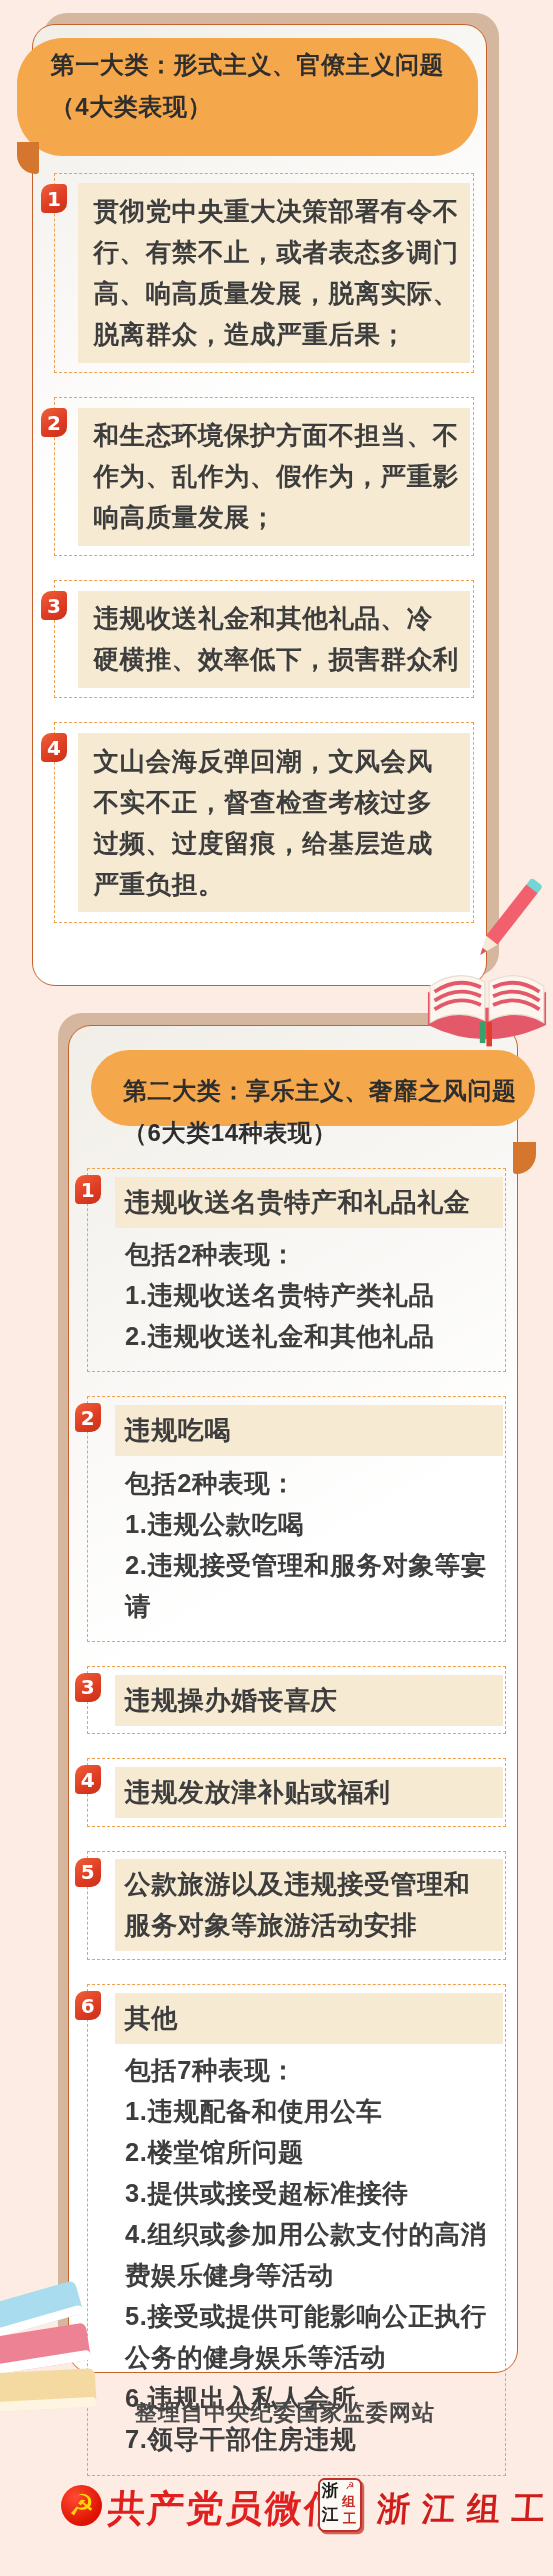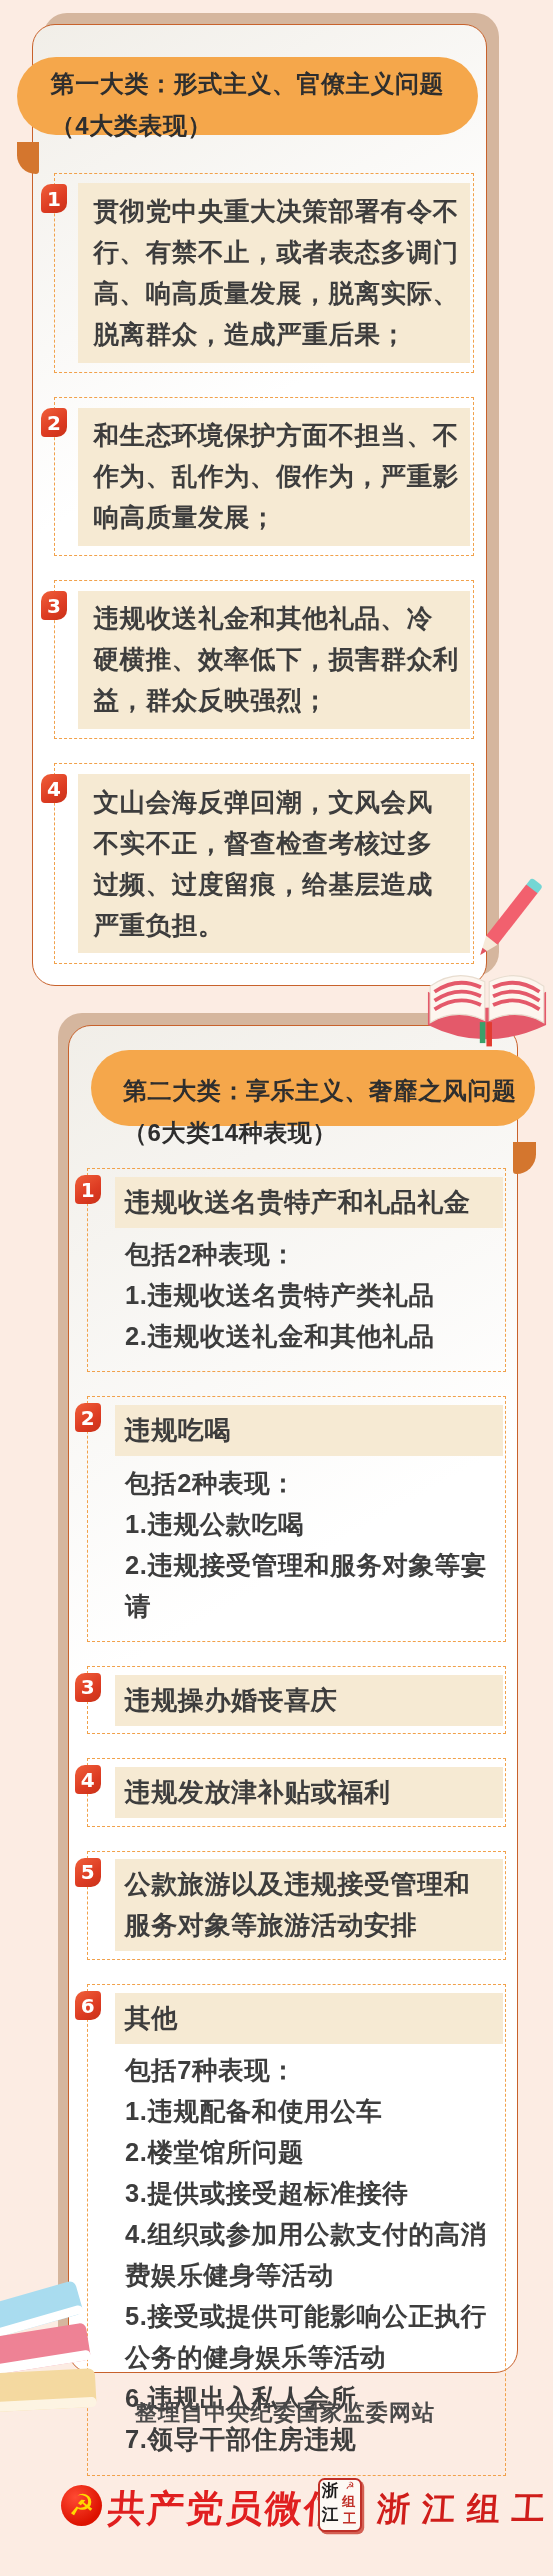--- a/index.html
+++ b/index.html
@@ -87,21 +87,21 @@
   .seal .z5{left:25.5px;top:1.1px;font-size:10px;color:#c03028;}
 </style>
 </head>
 <body>
 
 <div class="abs" style="left:0;top:0;width:554px;height:2576px;">
 
   <div class="tanback" style="left:43px;top:12.7px;width:456px;height:963px;"></div>
   <div class="whitecard" style="left:32px;top:24px;width:453px;height:960px;"></div>
 
-  <div class="bubble" style="left:16.6px;top:57px;width:461px;height:78px;padding:5.5px 0 0 34px;box-sizing:border-box;">
+  <div class="bubble" style="left:16.6px;top:38px;width:461px;height:118px;padding:5.5px 0 0 34px;box-sizing:border-box;">
     <span class="tl">第一大类：形式主义、官僚主义问题</span>
     <span class="tl">（4大类表现）</span>
   </div>
   <div class="fold fold-left" style="left:16.6px;top:142px;width:22px;height:32px;"></div>
 
   <div class="items" id="s1-items" style="left:54px;top:173px;width:420px;">
       <div class="dashbox">
         <div class="badge s1-badge">1</div>
         <div class="s1-beige">
           <div class="bodyline">贯彻党中央重大决策部署有令不</div>
@@ -116,21 +116,20 @@
           <div class="bodyline">和生态环境保护方面不担当、不</div>
           <div class="bodyline">作为、乱作为、假作为，严重影</div>
           <div class="bodyline">响高质量发展；</div>
         </div>
       </div>
       <div class="dashbox">
         <div class="badge s1-badge">3</div>
         <div class="s1-beige">
           <div class="bodyline">违规收送礼金和其他礼品、冷</div>
           <div class="bodyline">硬横推、效率低下，损害群众利</div>
-          <div class="bodyline">益，群众反映强烈；</div>
         </div>
       </div>
       <div class="dashbox">
         <div class="badge s1-badge">4</div>
         <div class="s1-beige">
           <div class="bodyline">文山会海反弹回潮，文风会风</div>
           <div class="bodyline">不实不正，督查检查考核过多</div>
           <div class="bodyline">过频、过度留痕，给基层造成</div>
           <div class="bodyline">严重负担。</div>
         </div>

